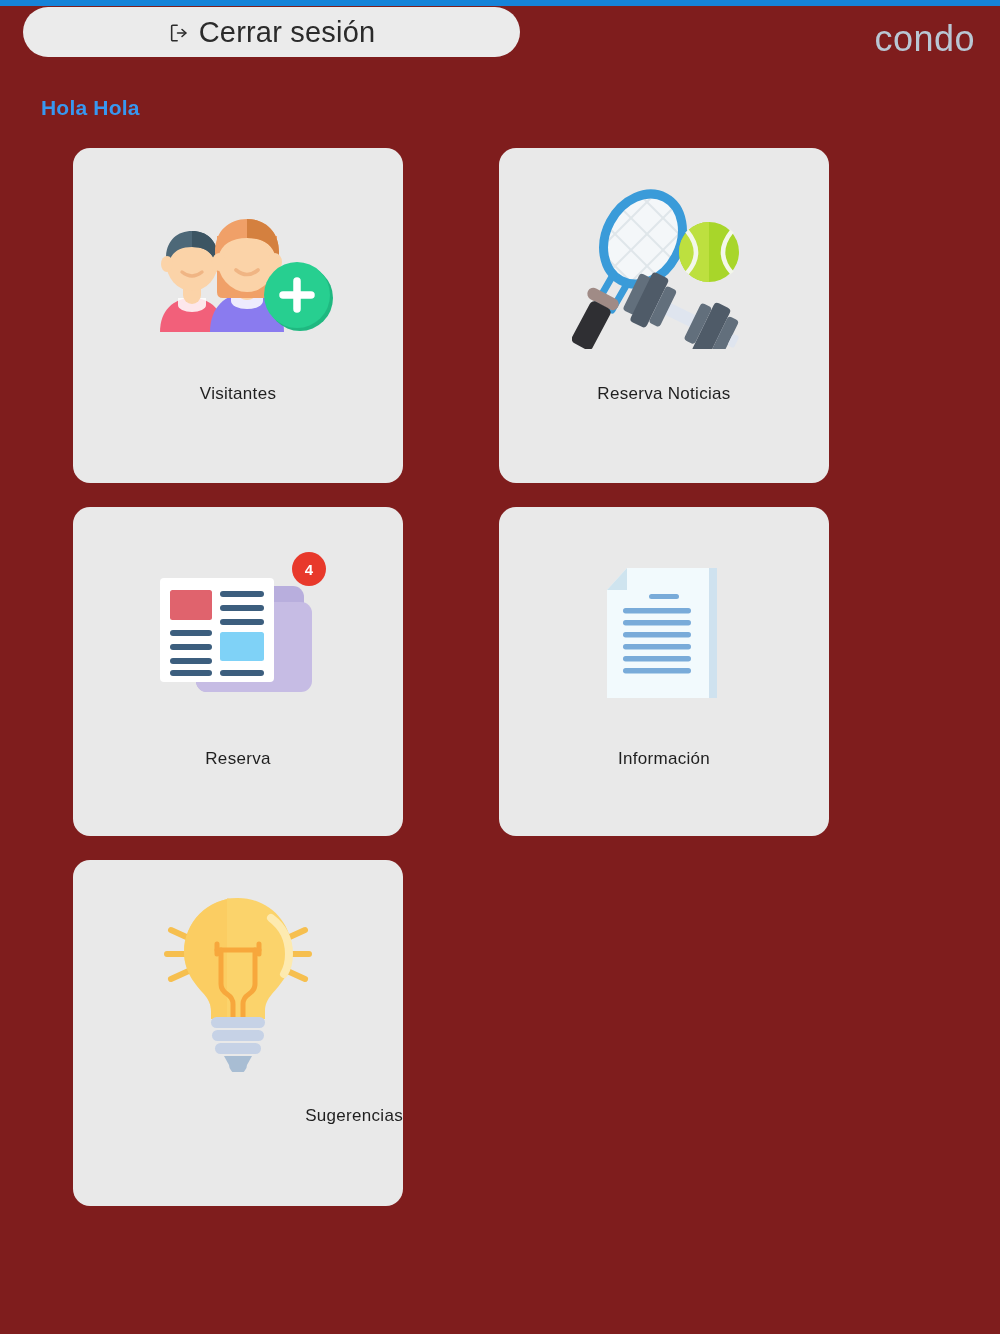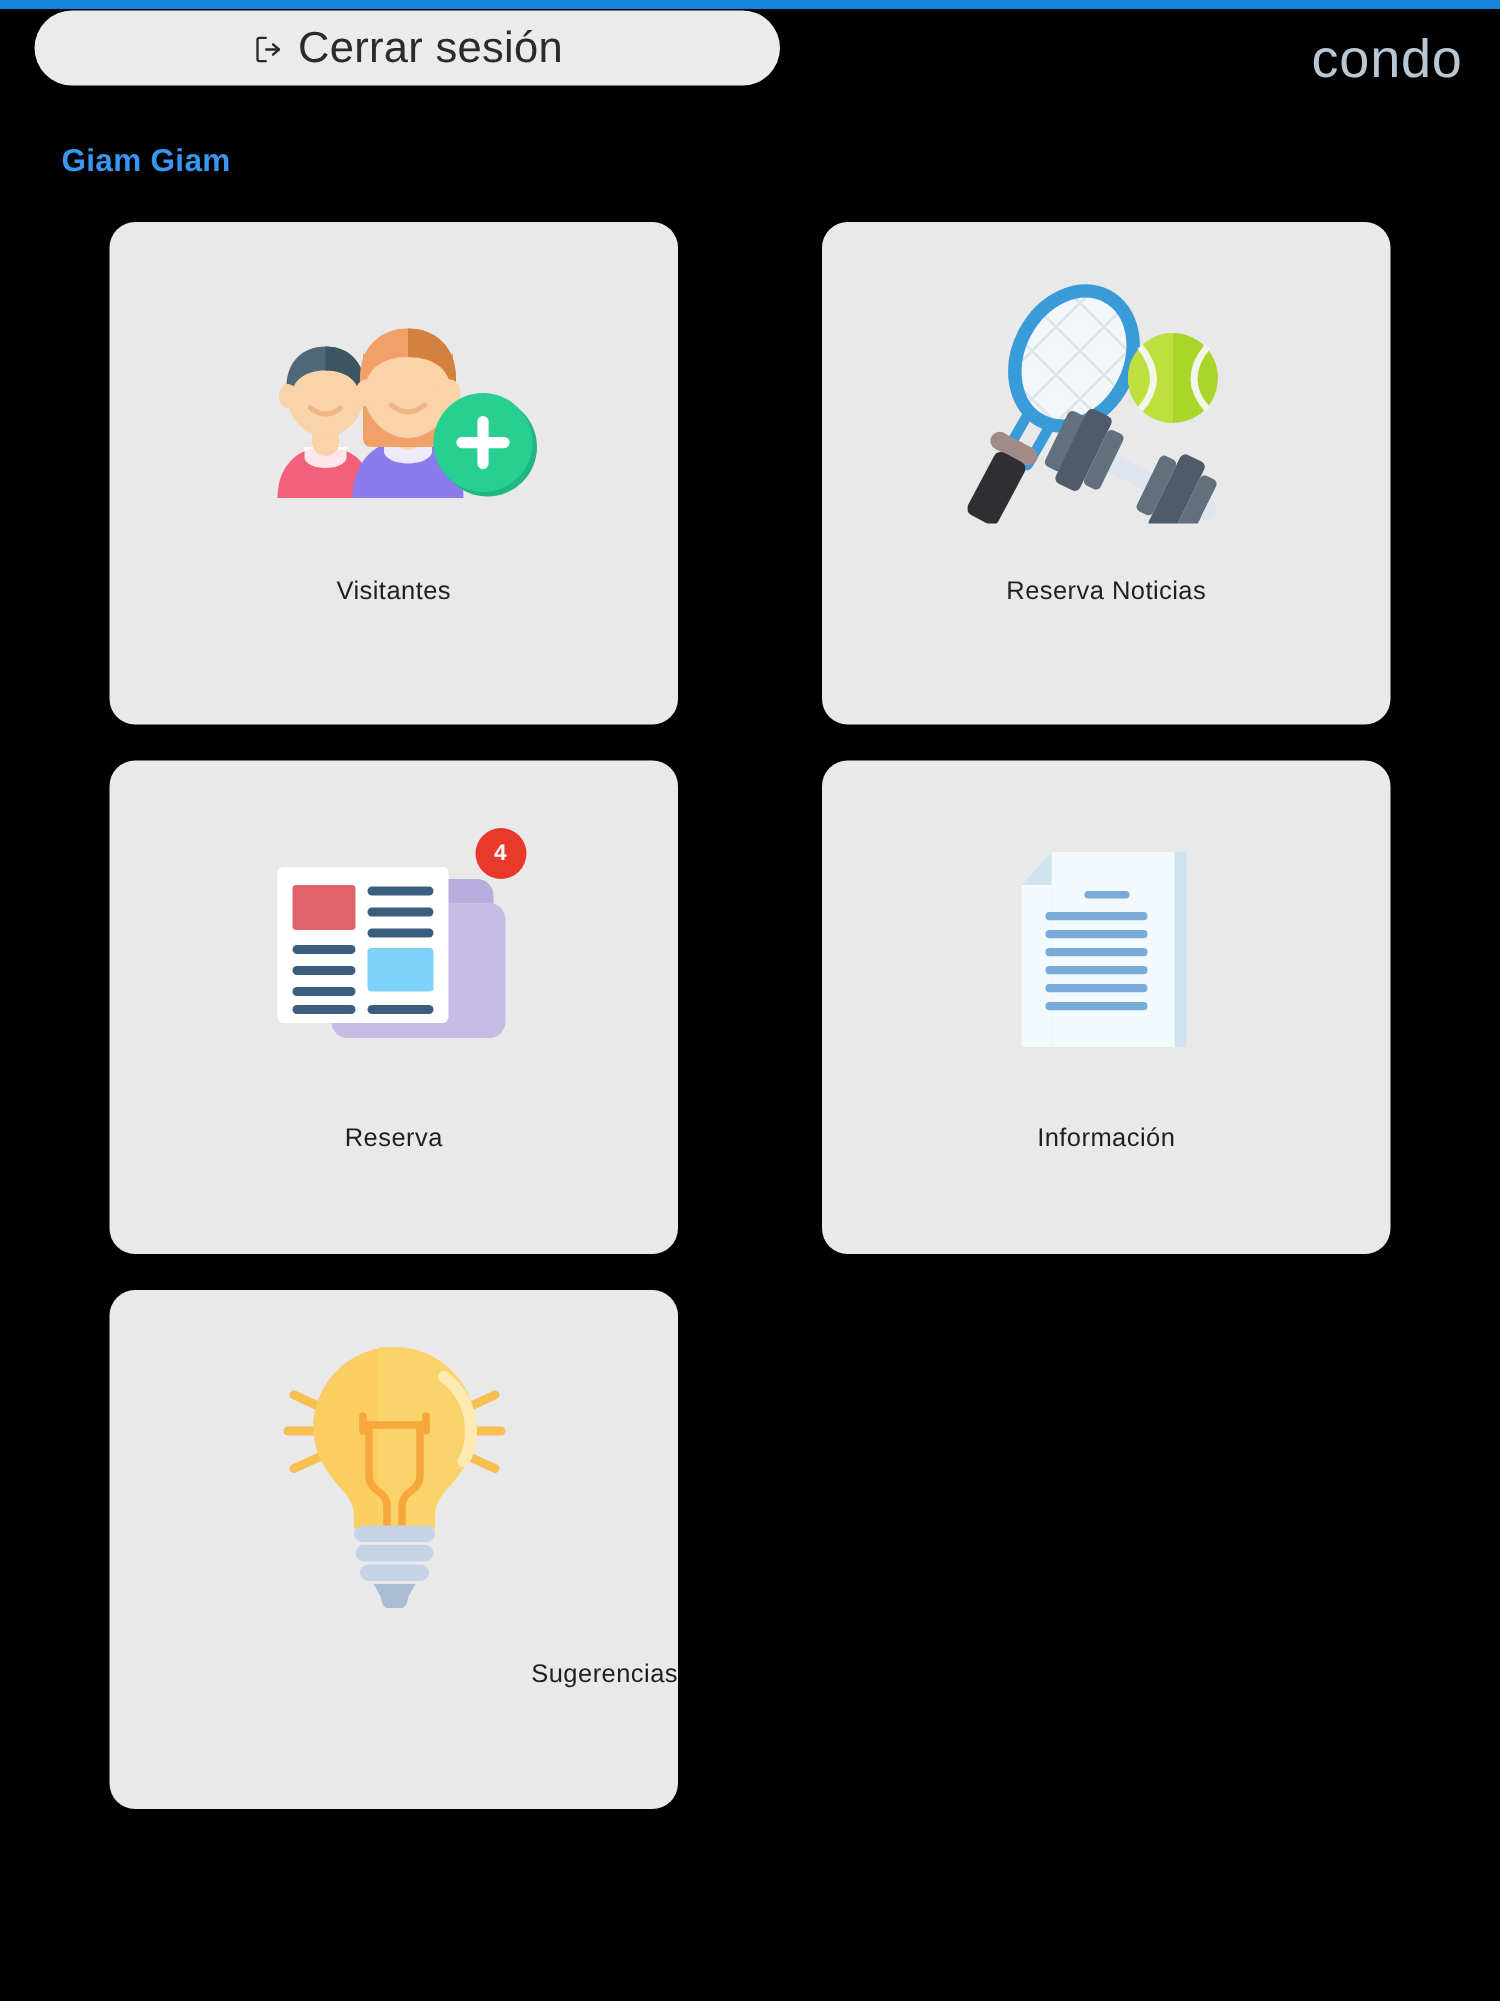--- a/index.html
+++ b/index.html
@@ -9,21 +9,21 @@
     height: 1334px;
     background: #ffffff;
     font-family: "Liberation Sans", sans-serif;
     overflow: hidden;
   }
 
   #app {
     position: relative;
     width: 1000px;
     height: 1334px;
-    background: #000000;
+    background: #7f1d1d;
   }
 
   
   .top-bar {
     position: absolute;
     top: 0; left: 0;
     width: 1000px;
     height: 6px;
     background: #1683d8;
   }
@@ -99,21 +99,21 @@
   }
 
   .row {
     display: flex;
     gap: 96px;
     margin-bottom: 24px;
   }
 
   .card {
     position: relative;
-    width: 379px;
+    width: 330px;
     background: #e9e9e9;
     border-radius: 17px;
     display: flex;
     flex-direction: column;
     align-items: center;
     cursor: pointer;
     overflow: visible;
   }
 
   .card.h-335 { height: 335px; }
@@ -179,21 +179,21 @@
           <path d="M15.3 8.2 19.6 12l-4.3 3.8"></path>
           <path d="M19.2 12H10.4"></path>
         </svg>
       </span>
       <span class="logout-label">Cerrar sesión</span>
     </button>
 
     <div class="brand">condo</div>
   </div>
 
-  <div class="greeting">Giam Giam</div>
+  <div class="greeting">Hola Hola</div>
 
   <div class="grid">
 
     <div class="row">
 
       <div class="card h-335">
         <div class="card-art">
           <span>
             <svg width="212" height="126" viewBox="0 0 212 126">
 

